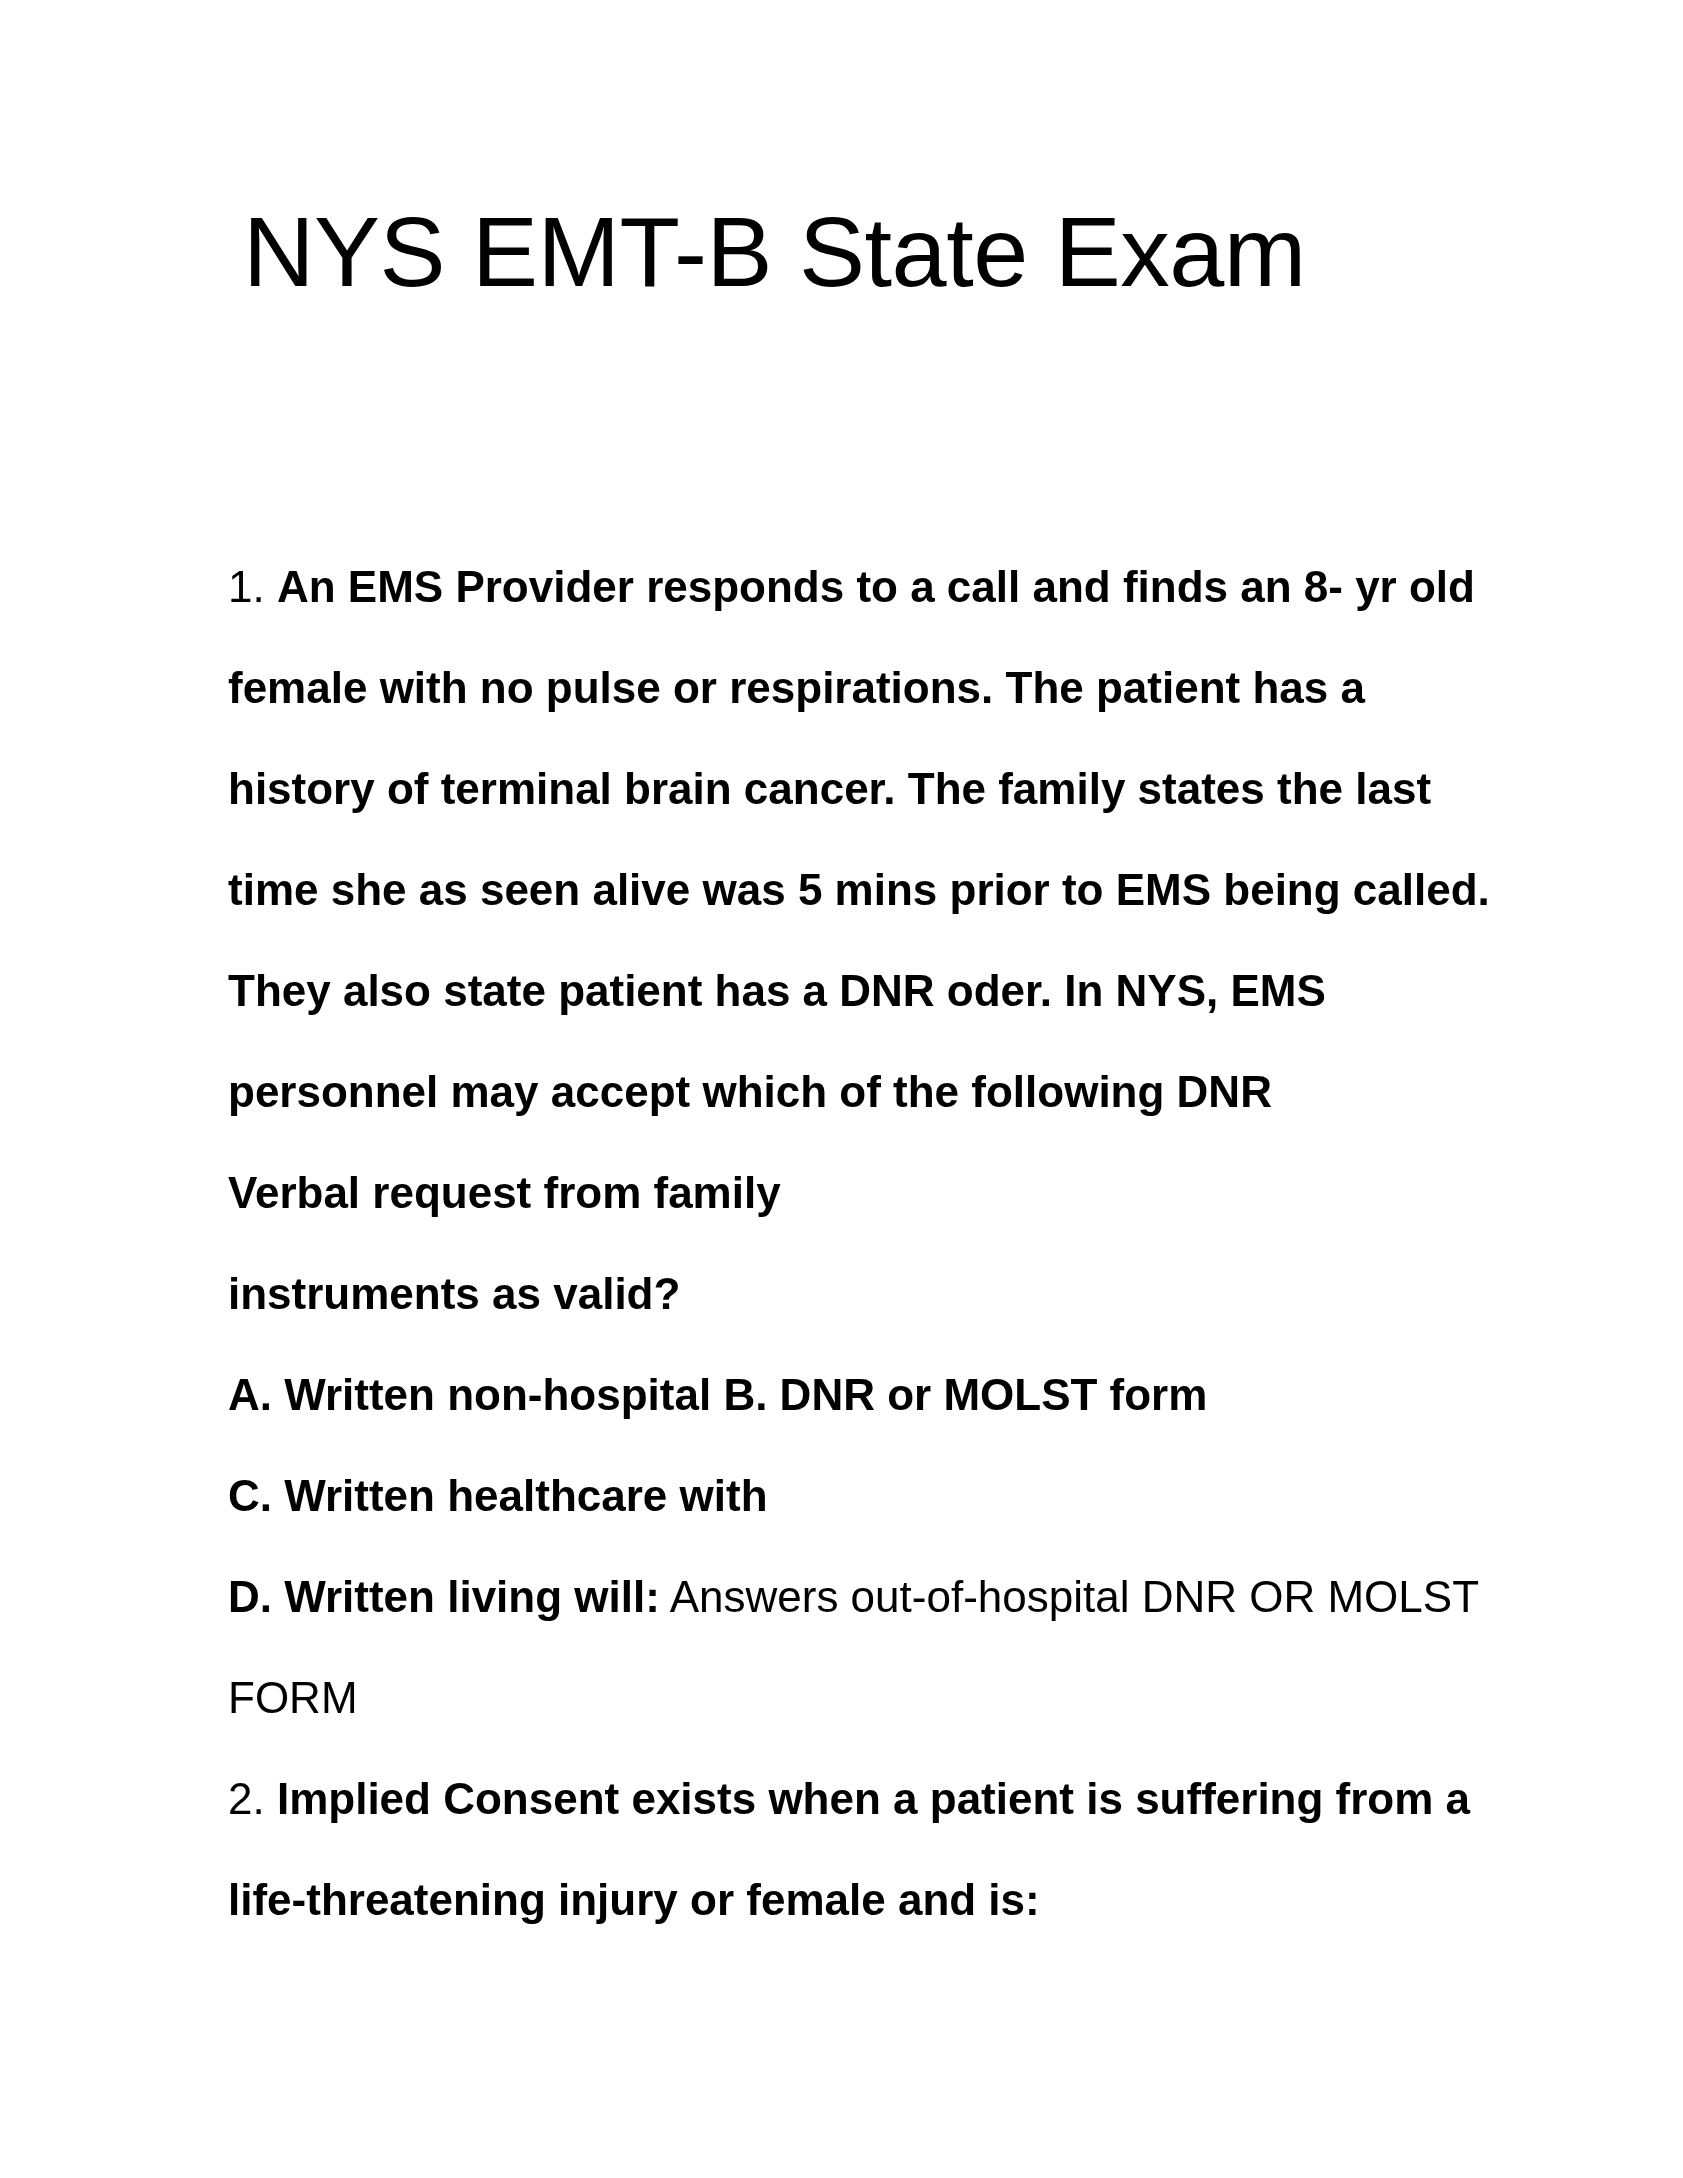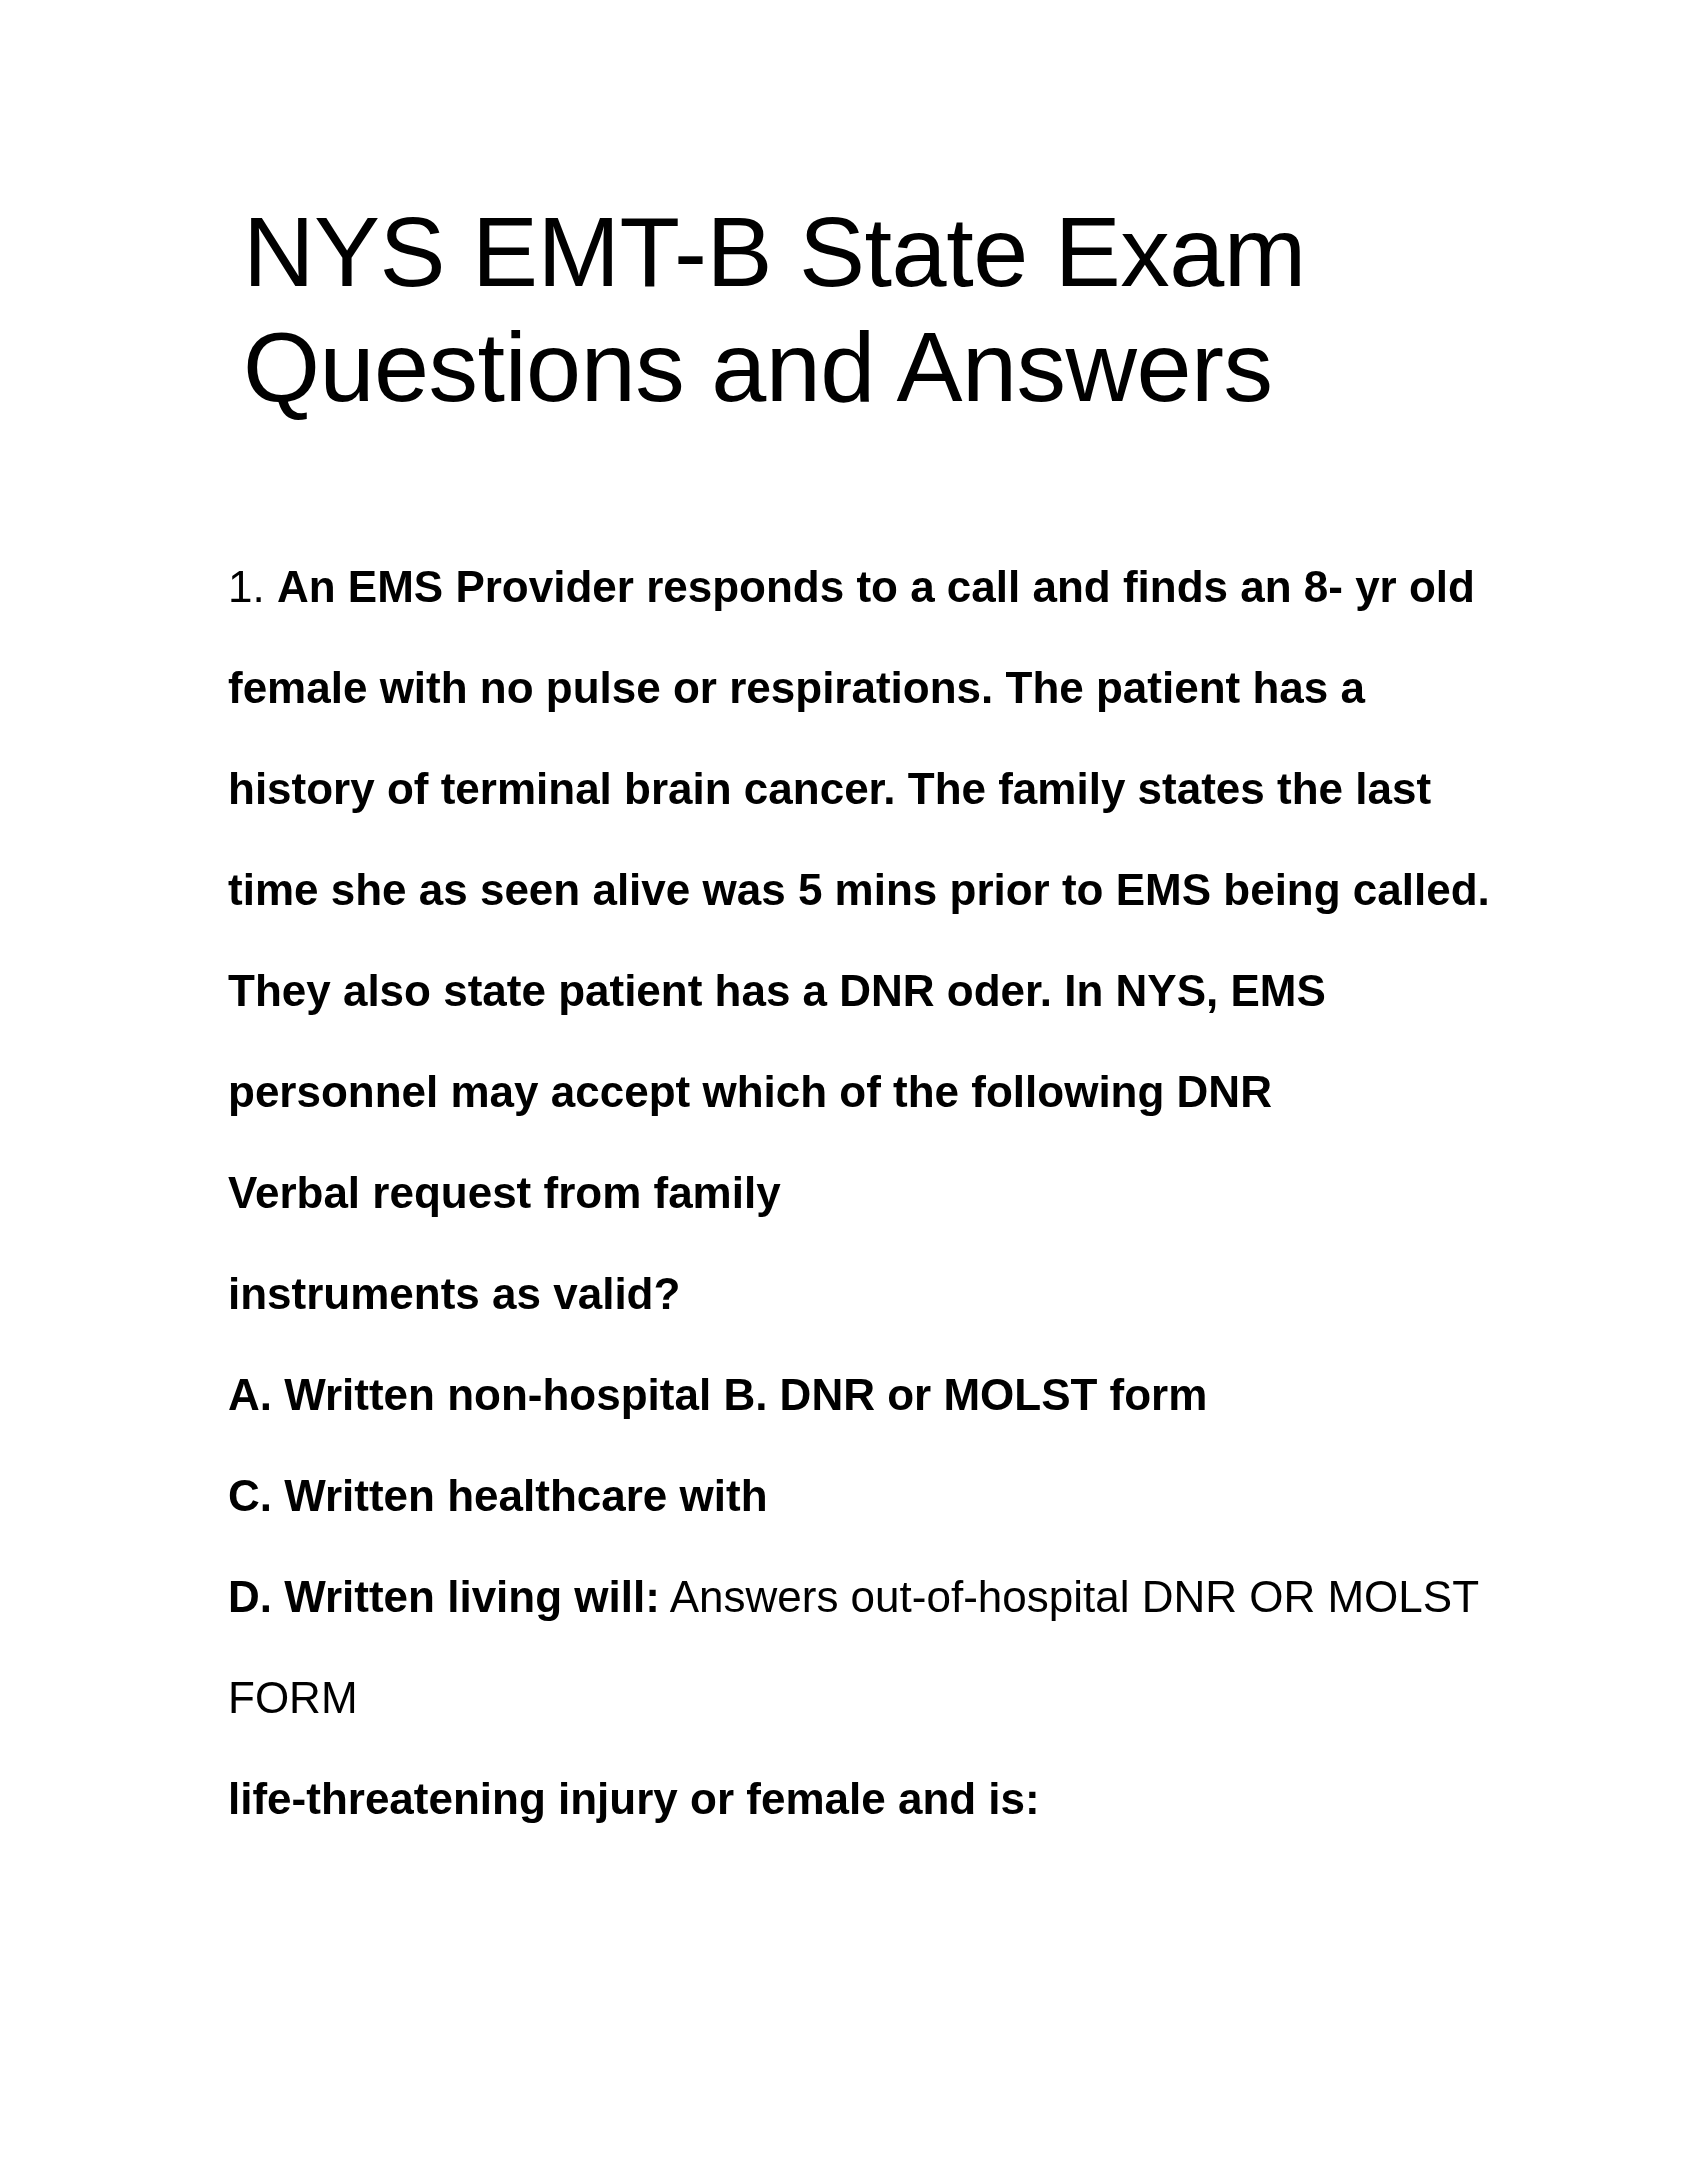--- a/index.html
+++ b/index.html
@@ -18,38 +18,38 @@
     .line { display: block; white-space: nowrap; height: 101px; }
     .b { font-weight: bold; }
     .n { font-weight: normal; }
   </style>
 </head>
 <body>
 
 <div class="page">
   <h1 class="title">
     <span>NYS EMT-B State Exam</span>
-    <span>Questions and Answers</span>
   </h1>
 
   <div class="body">
     <div>
       <span class="line"><span class="n">1.</span> <span class="b">An EMS Provider responds to a call and finds an 8- yr old</span></span>
       <span class="line b">female with no pulse or respirations. The patient has a</span>
       <span class="line b">history of terminal brain cancer. The family states the last</span>
       <span class="line b">time she as seen alive was 5 mins prior to EMS being called.</span>
       <span class="line b">They also state patient has a DNR oder. In NYS, EMS</span>
       <span class="line b">personnel may accept which of the following DNR</span>
       <span class="line b">Verbal request from family</span>
 
       <span class="line b">instruments as valid?</span>
       <span class="line b"><span>A.</span> <span>Written non-hospital B. DNR or MOLST form</span></span>
       <span class="line b"><span>C.</span> <span>Written healthcare with</span></span>
       <span class="line"><span class="b">D.</span> <span class="b">Written living will:</span> <span class="n">Answers out-of-hospital DNR OR MOLST</span></span>
       <span class="line n">FORM</span>
     </div>
 
     <div>
+      <span class="line"><span class="n">2.</span> <span class="b">Implied Consent exists when a patient is suffering from a</span></span>
       <span class="line b">life-threatening injury or female and is:</span>
     </div>
   </div>
 </div>
 
 
 </body></html>

